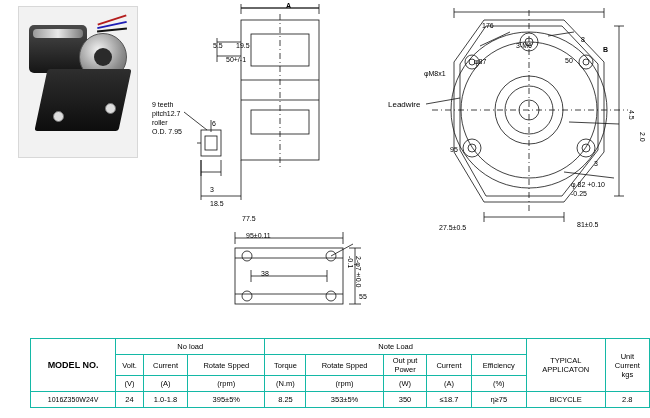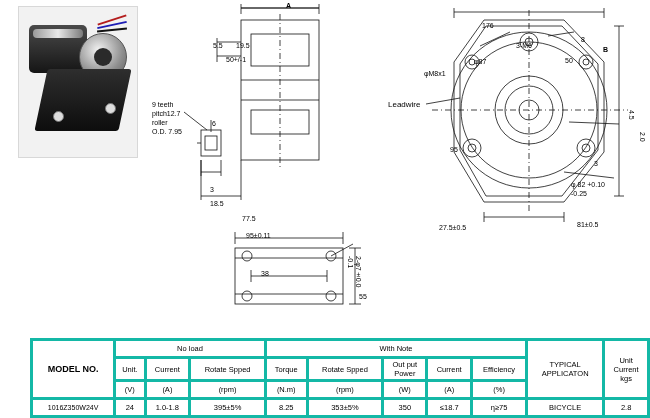--- a/index.html
+++ b/index.html
@@ -30,21 +30,21 @@
   .photo .wire.w2{background:#1d1db4;top:17px;transform:rotate(-12deg);}
   .photo .wire.w3{background:#111;top:22px;transform:rotate(-6deg);}
   .txt{position:absolute;font-size:7px;line-height:8px;white-space:pre;}
   .txt.b{font-weight:bold;}
   .txt9{font-size:8px;}
   svg{position:absolute;left:0;top:0;overflow:visible;}
 
   
   table.spec{position:absolute;left:16px;top:338px;border-collapse:collapse;
              width:620px;font-size:7.5px;}
-  table.spec td,table.spec th{border:3px solid #14b8a6;text-align:center;
+  table.spec td,table.spec th{border:1px solid #14b8a6;text-align:center;
              padding:1px 1px;font-weight:normal;height:13px;}
   table.spec .modelcell{font-weight:bold;font-size:9px;margin-left:12px;}
   table.spec .small{font-size:7px;}
 </style>
 </head>
 <body>
 
 <div class="page">
 
   <div class="photo">
@@ -199,29 +199,29 @@
 -0.25</div>
   <div class="txt" style="left:563px;top:221px;">81±0.5</div>
   <div class="txt" style="left:425px;top:224px;">27.5±0.5</div>
   <div class="txt txt9" style="left:374px;top:101px;">Leadwire</div>
 
   <table class="spec">
     <tbody>
         <tr>
       <td rowspan="3" class="modelcell">MODEL  NO.</td>
       <td colspan="3">No load</td>
-      <td colspan="5">With Note</td>
+      <td colspan="5">Note Load</td>
       <td rowspan="3" style="white-space:pre-line;">TYPICAL
 APPLICATON</td>
       <td rowspan="3" style="white-space:pre-line;">Unit
 Current
 kgs</td>
     </tr>
     <tr>
-      <td>Unit.</td>
+      <td>Volt.</td>
       <td>Current</td>
       <td>Rotate Spped</td>
       <td>Torque</td>
       <td>Rotate Spped</td>
       <td style="white-space:pre-line;">Out put
 Power</td>
       <td>Current</td>
       <td>Efficiency</td>
     </tr>
     <tr>

